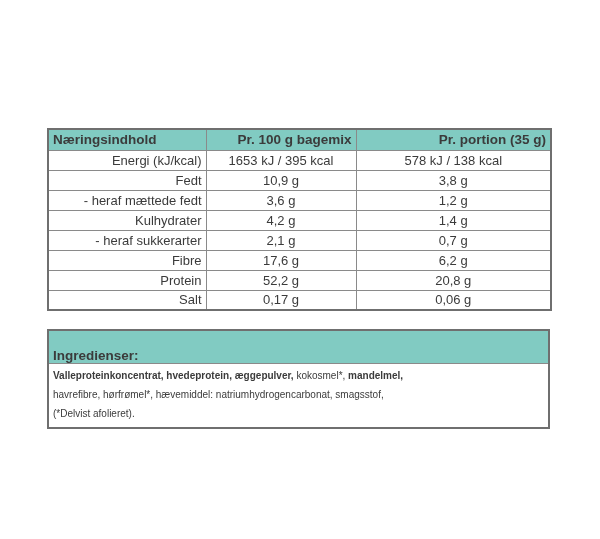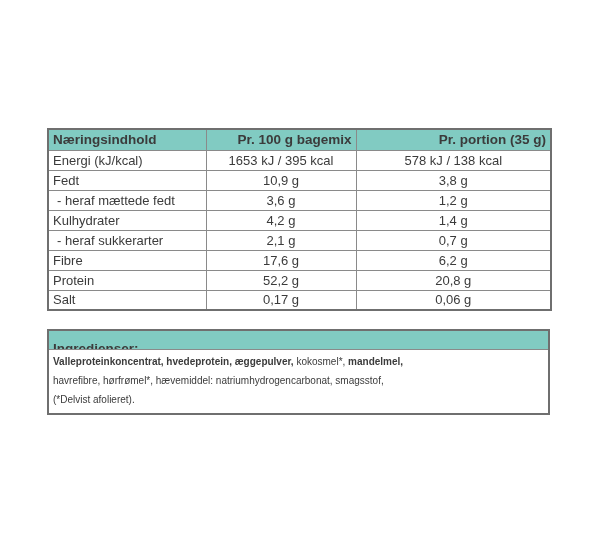--- a/index.html
+++ b/index.html
@@ -27,35 +27,35 @@
     margin-left:8px;
   }
   table.nutri thead th {
     background:var(--teal, #81cbc2);
     font-weight:bold;
     font-size:13.5px;
     text-align:right;
     height:21px;
   }
   table.nutri thead th.left { text-align:left; }
-  table.nutri td.lbl { text-align:left; }
+  table.nutri td.lbl { text-align:right; }
   table.nutri td.lbl.indent { padding-left:8px; }
   table.nutri td.val { text-align:center; }
   .ingredients {
     position:absolute; left:47px; top:329px; width:503px;
     border:2px solid var(--border-outer, #6f6f6f);
     background:#ffffff;
   }
   .ing-header {
     background:var(--teal, #81cbc2);
     border-bottom:1px solid var(--border-inner, #8a8a8a);
     font-weight:bold;
     font-size:13.5px;
     height:19px; line-height:18px;
-    padding:9px 4px;
+    padding:16px 4px;
     overflow:hidden; white-space:nowrap;
   }
   .ing-body {
     padding:2px 0 4px 4px;
     font-size:10px;
   }
   .ing-line { line-height:19px; white-space:nowrap; overflow:hidden; }
   .ing-line .b { font-weight:bold; }
 </style>
 </head>

